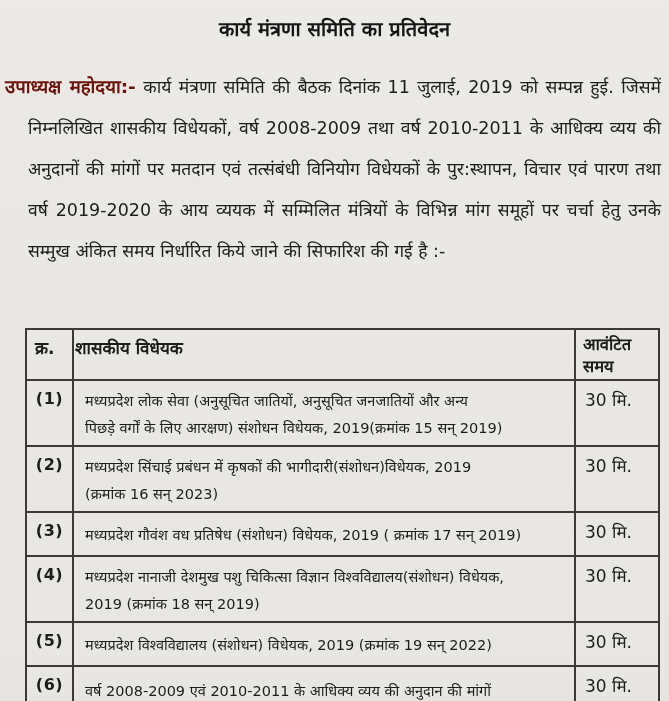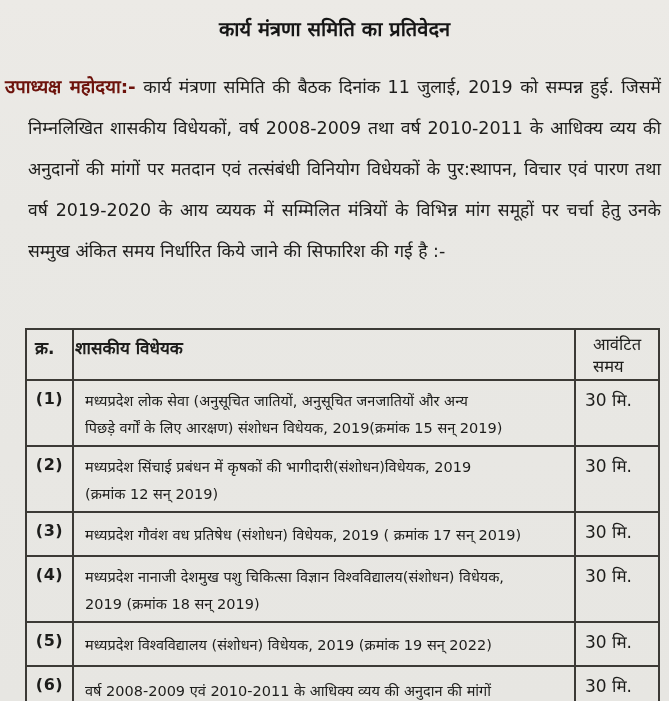--- a/index.html
+++ b/index.html
@@ -46,21 +46,21 @@
     border:2px solid #3c3a36;
     vertical-align:top;
     overflow:hidden;
   }
   col.c-sno  { width:47px; }
   col.c-time { width:84px; }
 
   thead tr { height:49px; }
   th.col-sno  { font-size:17px; font-weight:bold; text-align:left; padding:6px 0 0 8px; }
   th.col-bill { font-size:17px; font-weight:bold; text-align:left; padding-top:6px; }
-  th.col-time { font-size:16.5px; font-weight:normal; text-align:left; padding:4px 2px 0 17px; line-height:1.35; }
+  th.col-time { font-size:16.5px; font-weight:bold; text-align:left; padding:4px 2px 0 7px; line-height:1.35; }
 
   td.sno  { text-align:center; font-weight:bold; font-size:16px; padding-top:8px; letter-spacing:0.5px; }
   td.bill { font-size:14.5px; padding:7px 8px 2px 11px; line-height:1.9; white-space:pre-line; }
   td.time { font-size:17px; padding:7px 2px 8px 9px; }
 
   tbody tr:nth-child(1) { height:62px; }
   tbody tr:nth-child(2) { height:65px; }
   tbody tr:nth-child(3) { height:44px; }
   tbody tr:nth-child(4) { height:64px; }
   tbody tr:nth-child(5) { height:44px; }
@@ -94,21 +94,21 @@
     <tbody id="bills-body">
         <tr>
           <td class="sno">(1)</td>
           <td class="bill">मध्यप्रदेश लोक सेवा (अनुसूचित जातियों, अनुसूचित जनजातियों और अन्य
 पिछड़े वर्गों के लिए  आरक्षण) संशोधन विधेयक, 2019(क्रमांक 15 सन् 2019)</td>
           <td class="time">30 मि.</td>
         </tr>
         <tr>
           <td class="sno">(2)</td>
           <td class="bill">मध्यप्रदेश सिंचाई प्रबंधन में कृषकों की भागीदारी(संशोधन)विधेयक, 2019
-(क्रमांक  12 सन् 2019)</td>
+(क्रमांक  16 सन् 2023)</td>
           <td class="time">30 मि.</td>
         </tr>
         <tr>
           <td class="sno">(3)</td>
           <td class="bill">मध्यप्रदेश गौवंश वध प्रतिषेध (संशोधन) विधेयक, 2019 ( क्रमांक 17 सन् 2019)</td>
           <td class="time">30 मि.</td>
         </tr>
         <tr>
           <td class="sno">(4)</td>
           <td class="bill">मध्यप्रदेश नानाजी देशमुख पशु चिकित्सा विज्ञान विश्वविद्यालय(संशोधन) विधेयक,

